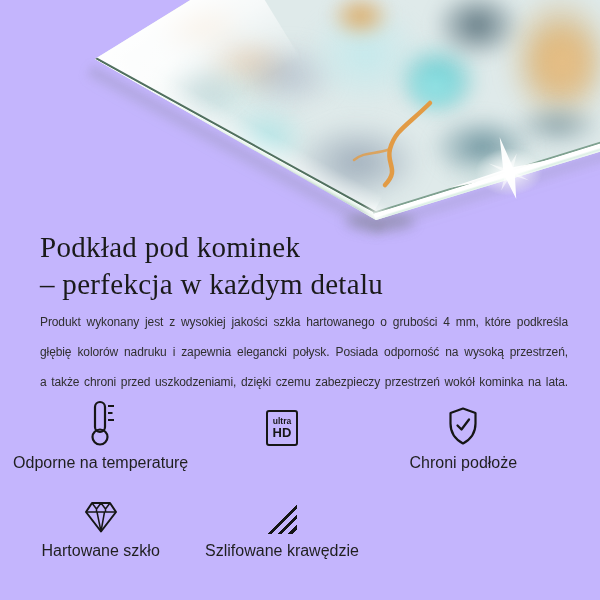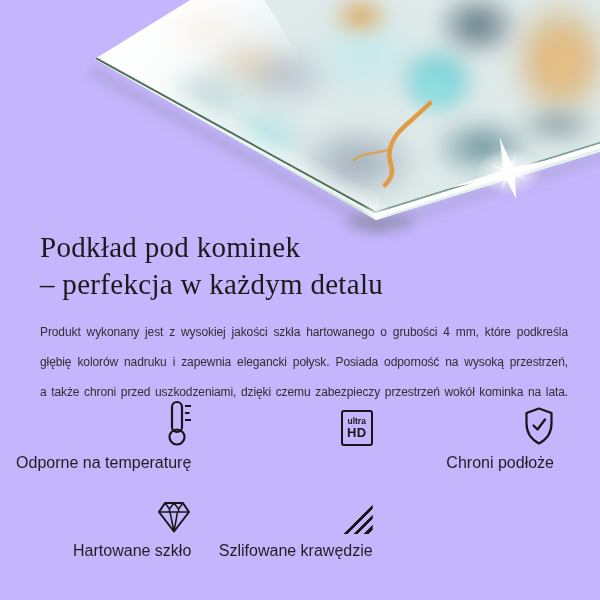--- a/index.html
+++ b/index.html
@@ -57,28 +57,28 @@
                  background:radial-gradient(closest-side, rgba(255,255,255,.95), rgba(255,255,255,0)); filter:blur(3px); }
 
   .sparkle { position:absolute; left:509px; top:172px; width:0; height:0; }
   .sparkle .glow { position:absolute; left:-48px; top:-34px; width:96px; height:68px; border-radius:50%;
                    background:radial-gradient(closest-side, rgba(255,255,255,.95), rgba(255,255,255,0) 70%); }
   .sparkle svg { position:absolute; left:-75px; top:-55px; filter:blur(.4px); }
 
   
   .title { position:absolute; left:40px; top:229px; font-family:"Liberation Serif","DejaVu Serif",serif;
            font-size:29px; line-height:37px; color:#1a1a1a; letter-spacing:.3px; }
-  .desc  { position:absolute; left:40px; top:317px; width:528px; color:#2f2f2f; font-size:12px;
+  .desc  { position:absolute; left:40px; top:307px; width:528px; color:#2f2f2f; font-size:12px;
            line-height:30px; letter-spacing:-0.1px; }
   .desc-line { text-align:justify; text-align-last:justify; white-space:normal; }
 
   
   .features { position:absolute; left:10px; top:398px; width:544px;
               display:grid; grid-template-columns:repeat(3,1fr); row-gap:22px; }
-  .feat { display:flex; flex-direction:column; align-items:flex-end; }
+  .feat { display:flex; flex-direction:column; align-items:center; }
   .icon-box { height:48px; display:flex; align-items:flex-end; justify-content:center; }
   .feat.row2 .icon-box { height:40px; }
   .feat-label { margin-top:8px; font-size:16px; color:#1f1f1f; text-align:center; }
 
   .ico-stroke { stroke:#161616; fill:none; stroke-width:2.2; }
   .uhd { width:32px; height:36px; border:2.5px solid #161616; border-radius:3px; box-sizing:border-box;
          display:flex; flex-direction:column; align-items:center; justify-content:center; color:#161616; }
   .uhd .t1 { font-size:8.5px; font-weight:700; line-height:9px; letter-spacing:0; }
   .uhd .t2 { font-size:13px; font-weight:800; line-height:13px; letter-spacing:.2px; }
   .tri-hatch { width:30px; height:30px;

